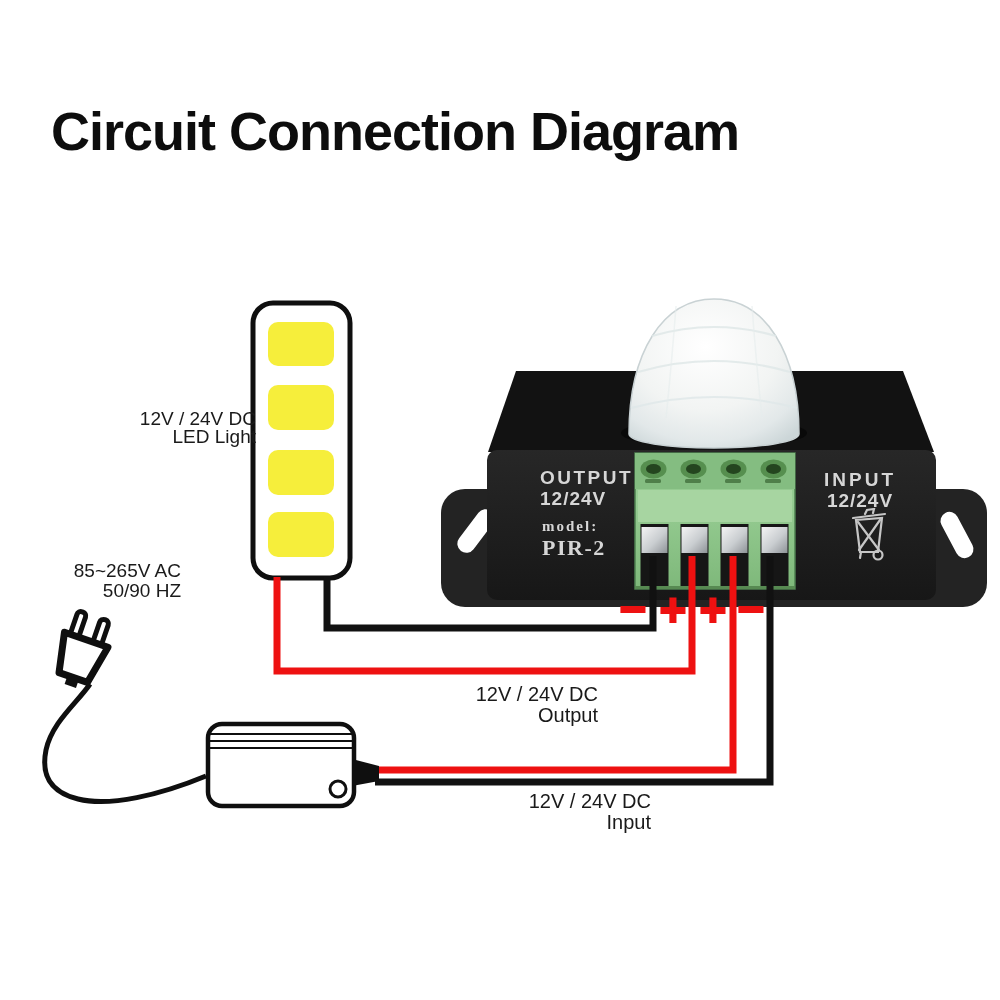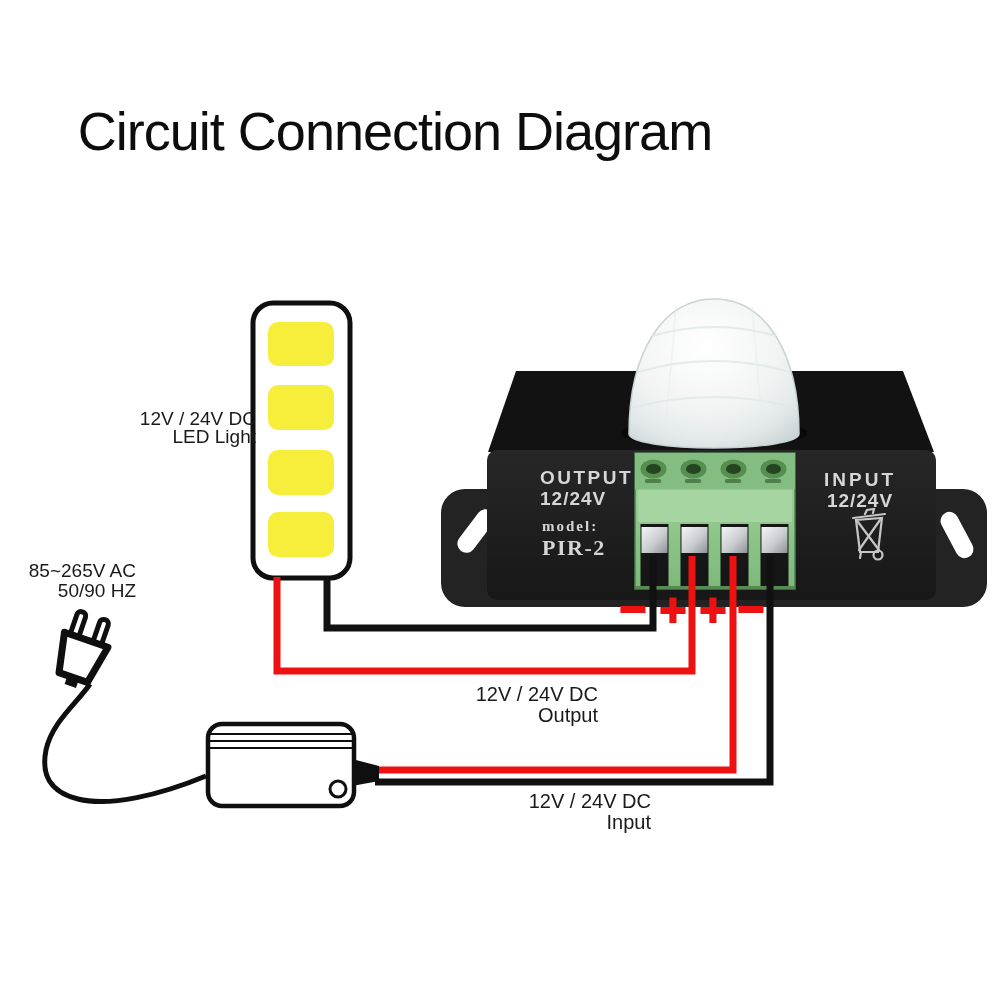--- a/index.html
+++ b/index.html
@@ -1,23 +1,23 @@
 <!DOCTYPE html>
 <html><head>
 <meta charset="utf-8">
 <style>
   html,body{margin:0;padding:0;background:#fff;}
   .stage{position:relative;width:1000px;height:1000px;background:#fff;overflow:hidden;
          font-family:"Liberation Sans", sans-serif;color:#111;}
   .title{position:absolute;top:100px;left:0;width:790px;text-align:center;
-         font-size:54px;font-weight:normal;letter-spacing:-1px;color:#0d0d0d;white-space:nowrap;}
+         font-size:54px;font-weight:bold;letter-spacing:-1px;color:#0d0d0d;white-space:nowrap;}
   svg.diagram{position:absolute;left:0;top:0;}
   .lbl{position:absolute;text-align:right;color:#1a1a1a;line-height:1.05;}
   .lbl-led{left:88px;top:410px;width:168px;font-size:19px;line-height:18px;}
-  .lbl-ac{left:0px;top:561px;width:136px;font-size:19px;line-height:19.5px;}
+  .lbl-ac{left:0px;top:561px;width:136px;font-size:19px;line-height:19.5px;padding-left:45px;}
   .lbl-output{left:438px;top:684px;width:160px;font-size:20px;line-height:21px;}
   .lbl-input{left:491px;top:791px;width:160px;font-size:20px;line-height:21px;}
   .pol{position:absolute;transform:translate(-50%,-50%);color:#ee1111;font-weight:bold;
        font-size:46px;-webkit-text-stroke:2px #ee1111;line-height:1;}
   .dev-txt{position:absolute;color:#d6d6d6;font-weight:bold;}
   .dev-out{left:540px;top:467px;font-size:19px;letter-spacing:2.5px;line-height:21px;}
   .dev-out .v{letter-spacing:1px;}
   .dev-model{left:542px;top:518px;font-size:15px;letter-spacing:2px;line-height:17px;font-family:Liberation Serif, serif;}
   .dev-model .m{font-size:22px;letter-spacing:1.5px;line-height:26px;}
   .dev-in{left:812px;top:469px;width:96px;text-align:center;font-size:19px;letter-spacing:3px;line-height:21px;}

